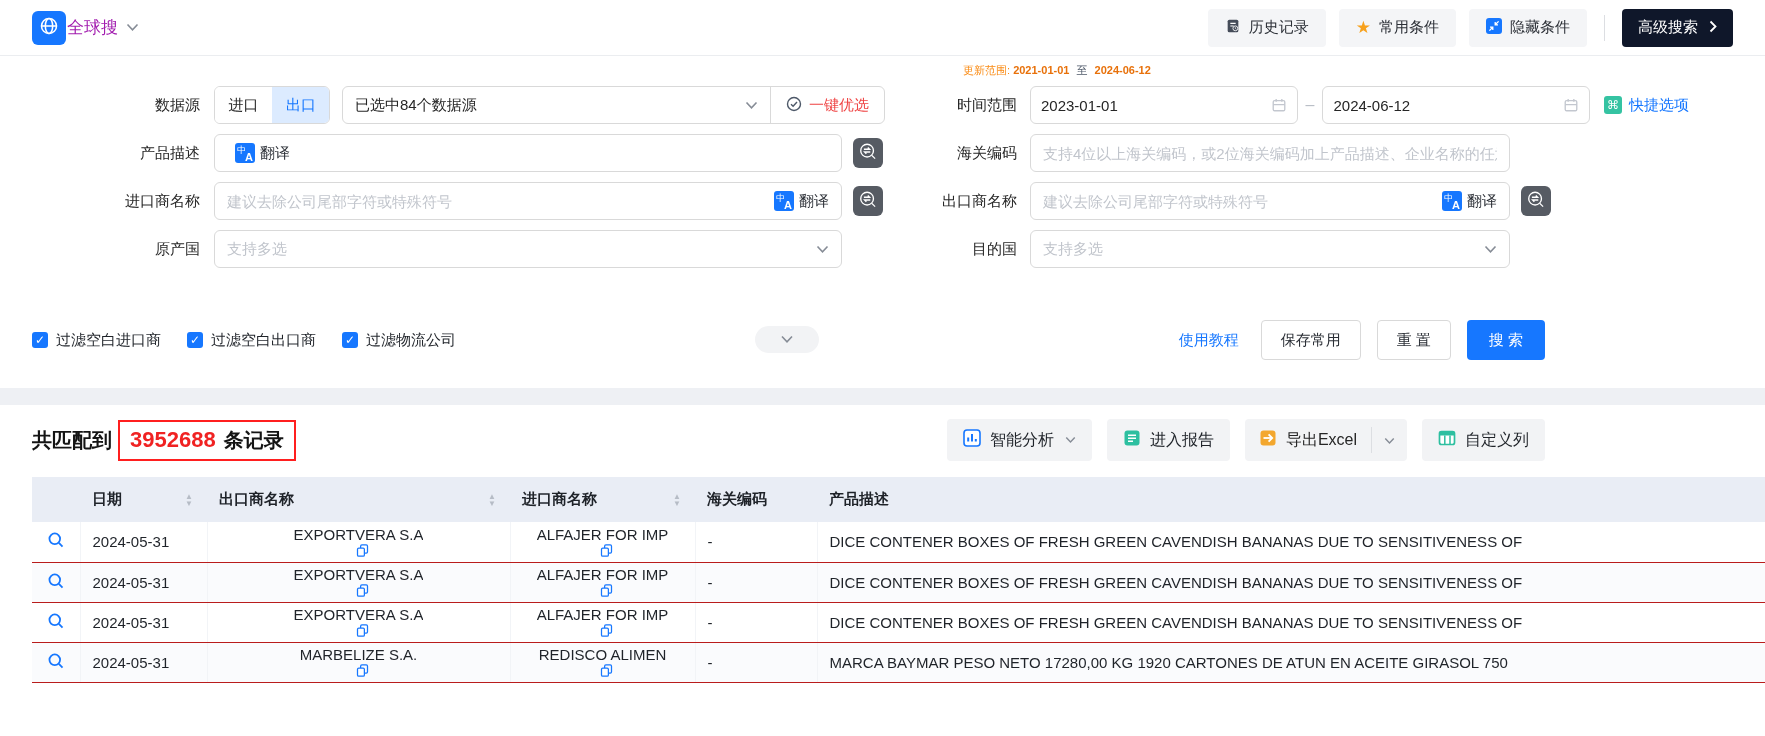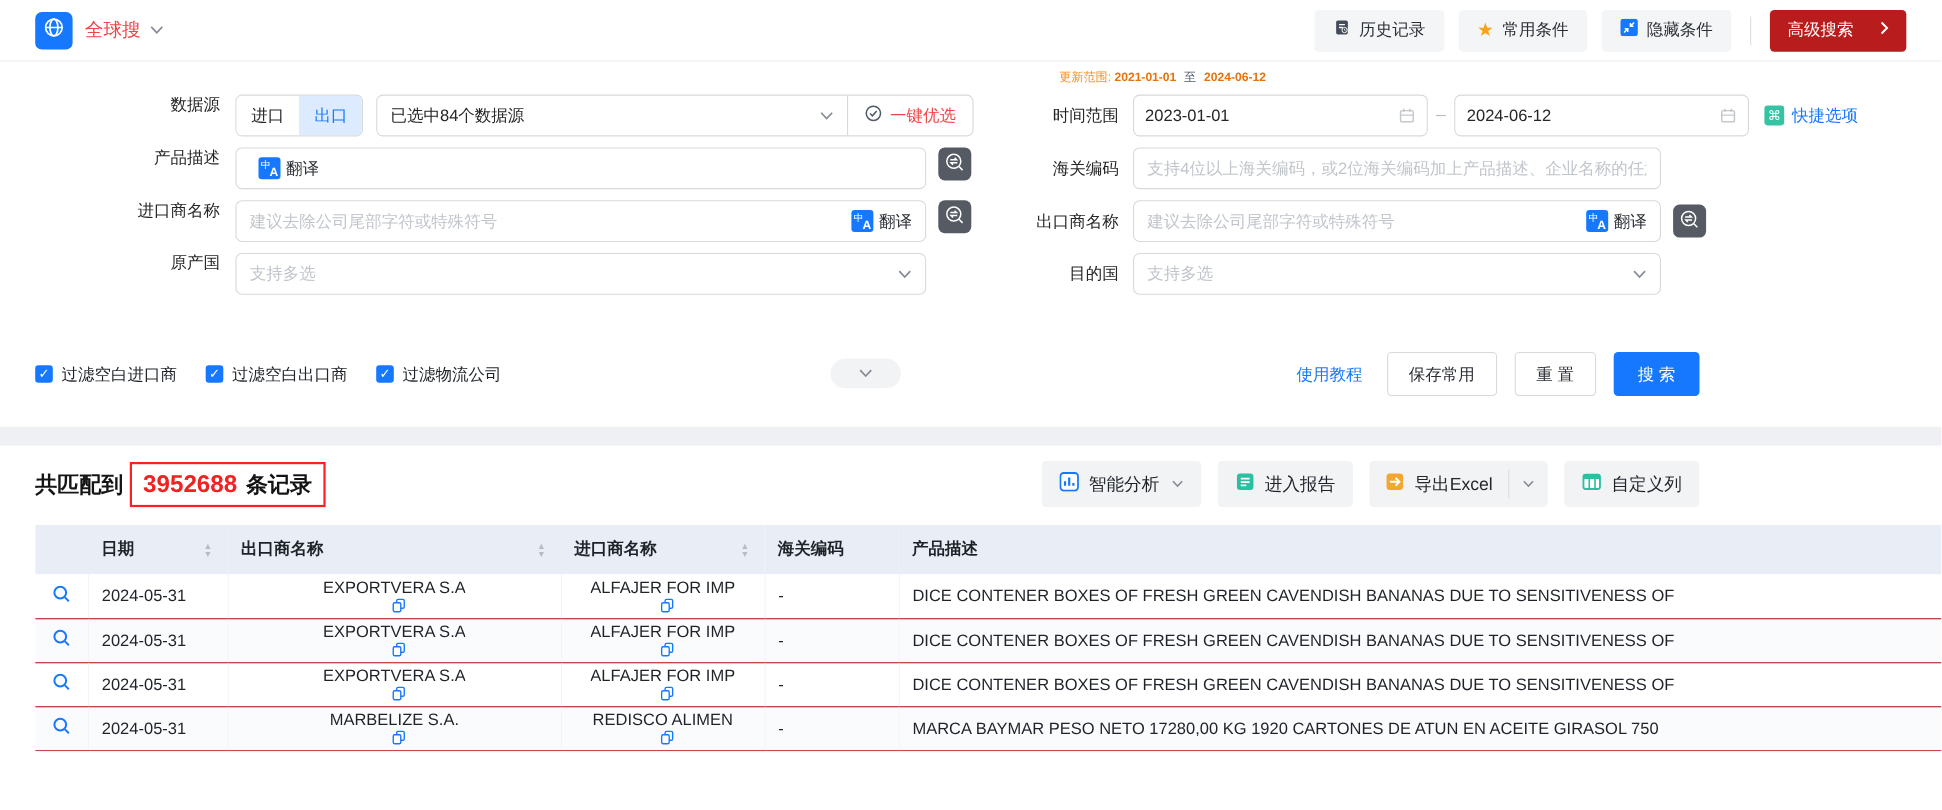--- a/index.html
+++ b/index.html
@@ -4,40 +4,40 @@
 <style>
   * { box-sizing: border-box; margin: 0; padding: 0; }
   html,body { width:1765px; height:736px; overflow:hidden; background:#fff;
     font-family:"Liberation Sans","DejaVu Sans",sans-serif; color:#262626; }
 
   
   .topbar { height:56px; display:flex; align-items:center; padding:0 32px;
     border-bottom:1px solid #ebedf0; }
   .logo { width:34px; height:34px; background:#1677ff; border-radius:6px;
     display:flex; align-items:center; justify-content:center; }
-  .app-name { margin-left:11px; font-size:17px; color:#ef4444; }
+  .app-name { margin-left:1px; font-size:17px; color:#a21caf; }
   .chev { display:inline-flex; margin-left:8px; }
   .topbar-right { margin-left:auto; display:flex; align-items:center; gap:13px; }
   .top-btn { height:38px; background:#f4f5f7; border:none; border-radius:4px;
     padding:0 17px; font-size:15px; color:#2b2f36; display:flex; align-items:center;
-    gap:8px; cursor:pointer; font-family:Liberation Serif, serif; }
+    gap:8px; cursor:pointer; font-family:Liberation Sans, sans-serif; }
   .v-divider { width:1px; height:26px; background:#dcdee2; margin:0 4px; }
-  .adv-btn { height:38px; background:#b91c1c; color:#fff; border:none; border-radius:4px;
-    padding:0 16px; font-size:15px; display:flex; align-items:center; gap:24px; cursor:pointer; font-family:inherit;}
+  .adv-btn { height:38px; background:#0f172a; color:#fff; border:none; border-radius:4px;
+    padding:0 16px; font-size:15px; display:flex; align-items:center; gap:11px; cursor:pointer; font-family:inherit;}
   .star-icon { color:#f7a11d; font-size:17px; line-height:1; }
 
   
   .form-section { position:relative; padding:30px 0 26px 32px; }
   .update-range { position:absolute; top:7px; left:963px; font-size:11px; }
   .update-range .ulab { color:#fa8c16; }
   .update-range b { color:#e8710a; font-weight:700; }
   .update-range .uto { color:#4e5969; margin:0 4px; }
 
   .frow { display:flex; align-items:center; margin-bottom:10px; }
-  .fleft { width:853px; flex:none; display:flex; }
+  .fleft { width:853px; flex:none; display:flex; align-items:center; }
   .fright { display:flex; align-items:center; }
   .lbl-l { width:168px; flex:none; text-align:right; margin-right:14px; font-size:15px; color:#262626;}
   .lbl-r { width:120px; flex:none; text-align:right; margin-right:13px; margin-left:12px; font-size:15px; color:#262626;}
   .field { height:38px; border:1px solid #d9d9d9; border-radius:6px; background:#fff;
     display:flex; align-items:center; padding:0 12px; font-size:15px; }
   .w-left { width:628px; } .w-right { width:480px; }
   .placeholder { color:#c1c5cc; overflow:hidden; white-space:nowrap; }
   .seg { display:flex; flex:none; border:1px solid #d9d9d9; border-radius:6px; overflow:hidden; height:38px;}
   .seg-btn { width:57px; height:100%; display:flex; align-items:center; justify-content:center;
     font-size:15px; background:#fff; color:#262626; cursor:pointer; }

